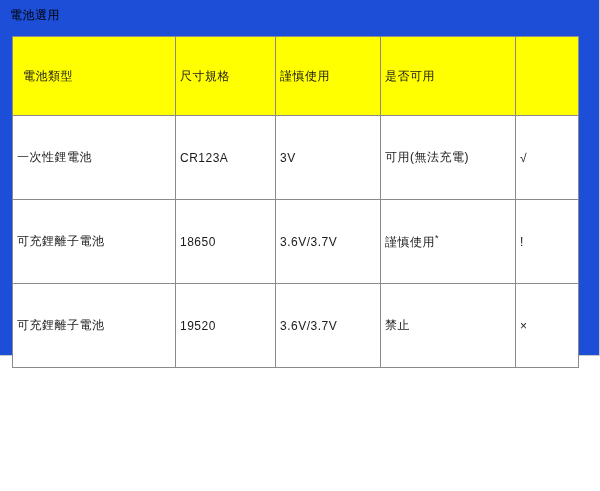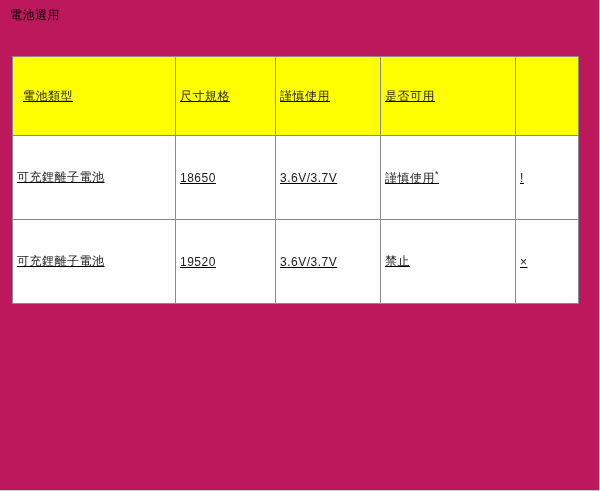--- a/index.html
+++ b/index.html
@@ -13,41 +13,40 @@
     font-family: "Liberation Sans", sans-serif;
     color: #000000;
     position: relative;
     overflow: hidden;
   }
   .page {
     position: absolute;
     left: 0;
     top: 0;
     width: 600px;
-    height: 491px;
+    height: 356px;
     box-sizing: border-box;
     border-right: 1px solid #c8c8c8;
     border-bottom: 1px solid #c8c8c8;
-    background: #be185d;
+    background: #1d4ed8;
   }
   .doc-title {
     position: absolute;
     left: 10px;
     top: 8px;
     font-size: 12px;
     line-height: 14px;
     color: #000;
     letter-spacing: 0.5px;
   }
   .table-wrap {
     position: absolute;
     left: 12px;
-    top: 56px;
+    top: 36px;
     width: 566px;
-    text-decoration: underline;
   }
   table.battery-table {
     border-collapse: collapse;
     width: 566px;
     table-layout: fixed;
   }
   table.battery-table td, table.battery-table th {
     border: 1px solid #8a8a8a;
     text-align: left;
     vertical-align: middle;
@@ -105,20 +104,27 @@
         <tr>
           <th class="col-type">電池類型</th>
           <th>尺寸規格</th>
           <th>謹慎使用</th>
           <th>是否可用</th>
           <th></th>
         </tr>
       </thead>
       <tbody>
         <tr>
+          <td>一次性鋰電池</td>
+          <td>CR123A</td>
+          <td>3V</td>
+          <td>可用(無法充電)</td>
+          <td class="mark">√</td>
+        </tr>
+        <tr>
           <td>可充鋰離子電池</td>
           <td>18650</td>
           <td>3.6V/3.7V</td>
           <td><span>謹慎使用</span><span class="sup">*</span></td>
           <td class="mark">!</td>
         </tr>
         <tr>
           <td>可充鋰離子電池</td>
           <td>19520</td>
           <td>3.6V/3.7V</td>

